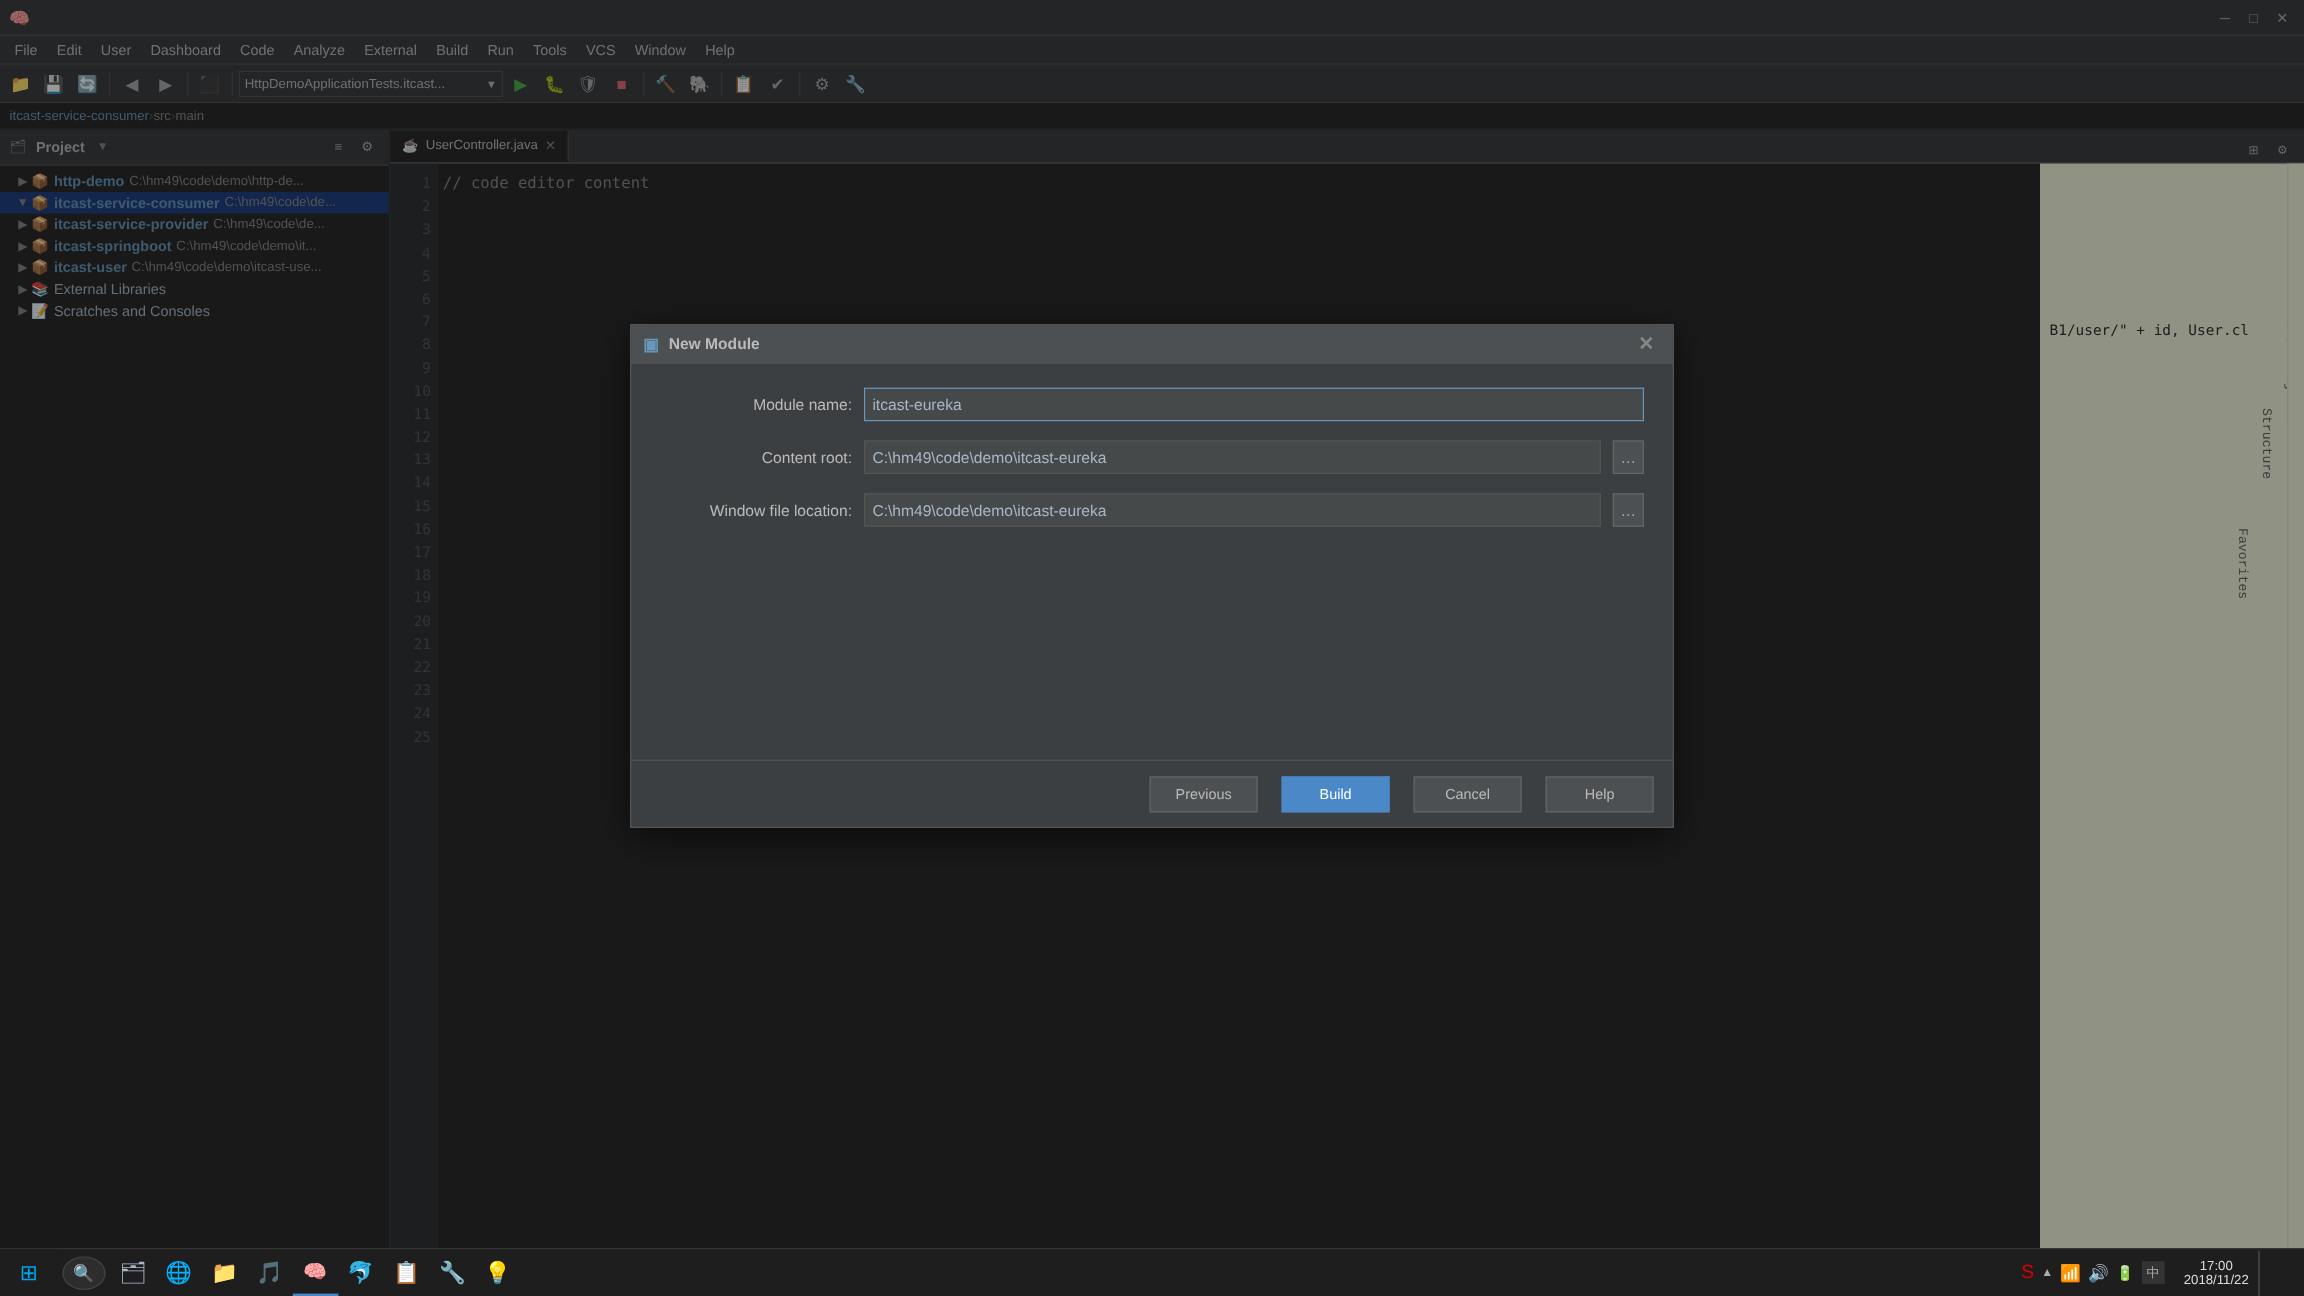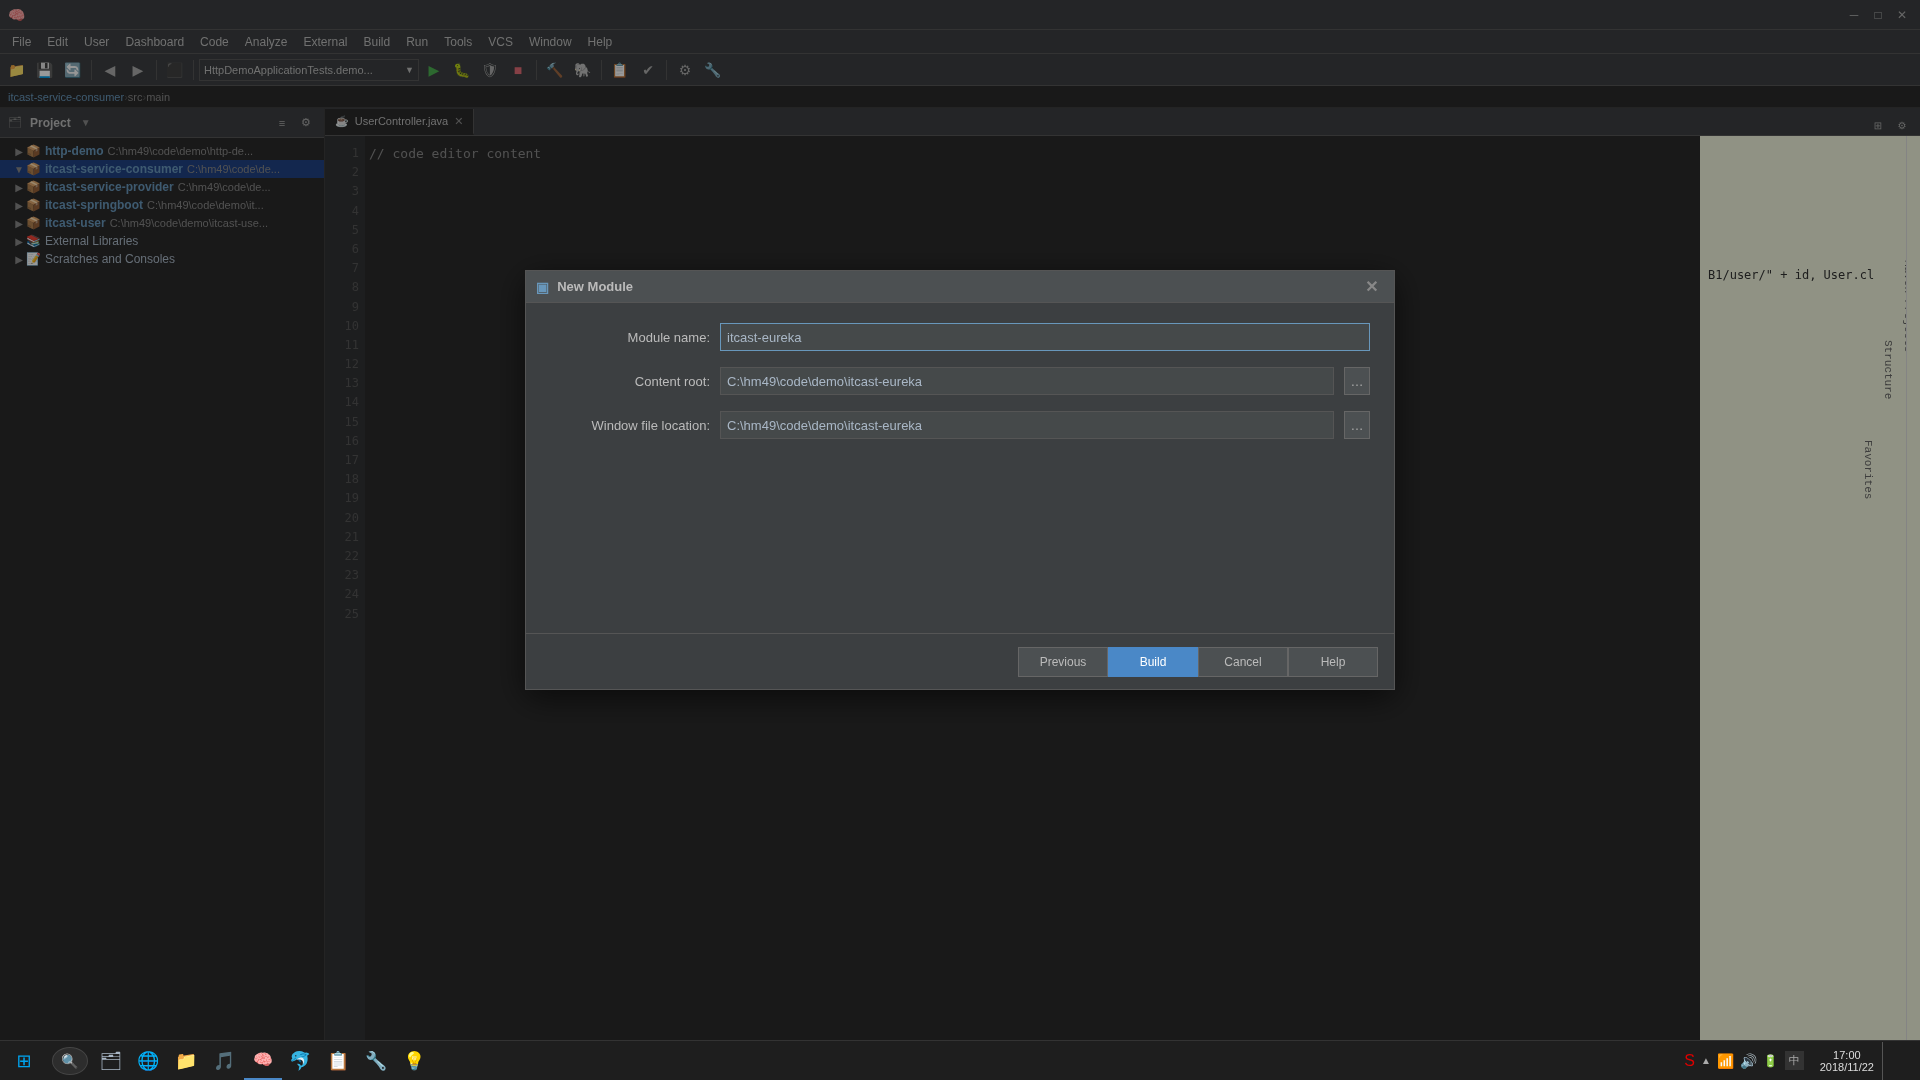--- a/index.html
+++ b/index.html
@@ -221,21 +221,21 @@
       align-items: center;
       justify-content: center;
     }
 
     #dialog-footer {
       height: 56px;
       display: flex;
       align-items: center;
       justify-content: flex-end;
       padding: 0 16px;
-      gap: 0;
+      gap: 20px;
       border-top: 1px solid #555;
     }
     .dlg-btn {
       height: 30px;
       min-width: 90px;
       padding: 0 16px;
       background: #4c5052;
       border: 1px solid #666;
       color: #bbbbbb;
       font-size: 12px;
@@ -326,21 +326,21 @@
   <div class="tb-btn" title="Open">📁</div>
   <div class="tb-btn" title="Save">💾</div>
   <div class="tb-btn" title="Sync">🔄</div>
   <div class="tb-separator"></div>
   <div class="tb-btn" title="Back">◀</div>
   <div class="tb-btn" title="Forward">▶</div>
   <div class="tb-separator"></div>
   <div class="tb-btn">⬛</div>
   <div class="tb-separator"></div>
   <div class="tb-dropdown" style="width: 220px; font-size:11px;">
-    <span>HttpDemoApplicationTests.demo...</span>
+    <span>HttpDemoApplicationTests.itcast...</span>
     <span style="margin-left:auto; font-size:9px;">▼</span>
   </div>
   <div class="tb-btn" title="Run" style="color:#4caf50;">▶</div>
   <div class="tb-btn" title="Debug" style="color:#6897bb;">🐛</div>
   <div class="tb-btn" title="Run with coverage">🛡</div>
   <div class="tb-btn" title="Stop" style="color:#e06c75;">■</div>
   <div class="tb-separator"></div>
   <div class="tb-btn">🔨</div>
   <div class="tb-btn">🐘</div>
   <div class="tb-separator"></div>

